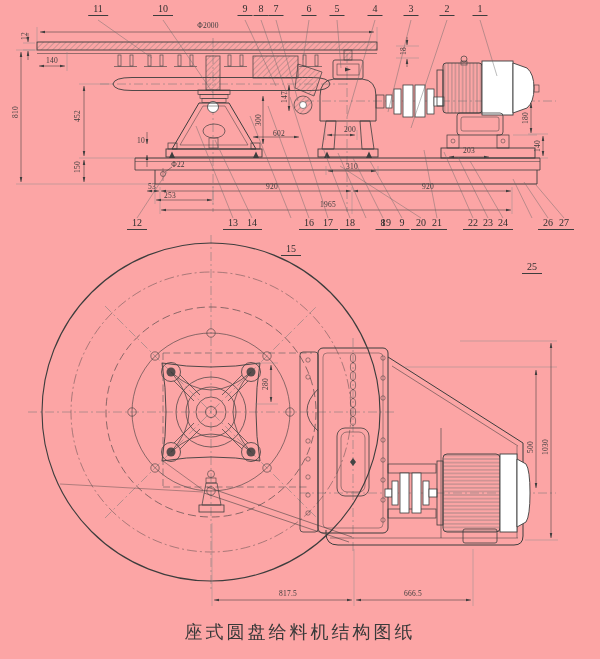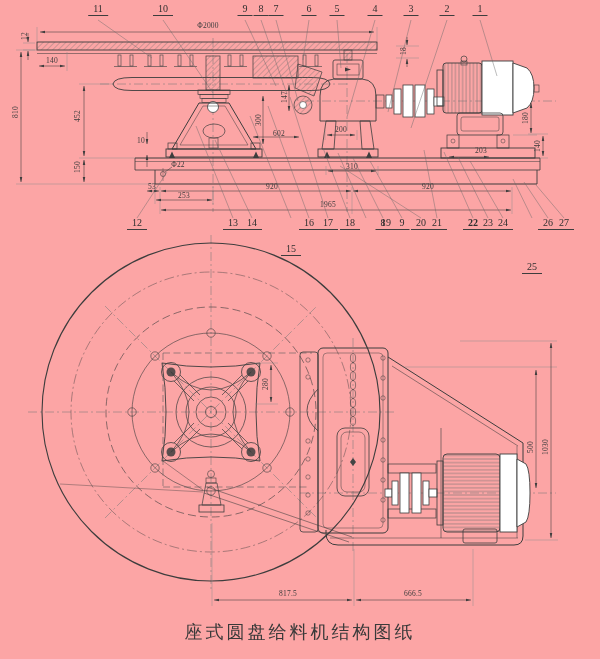--- a/index.html
+++ b/index.html
@@ -420,48 +420,48 @@
       <span class="co" style="left: 252px; top: 218px;">14</span>
       <span class="co" style="left: 291px; top: 218px; margin-top: 26px;">15</span>
       <span class="co" style="left: 309px; top: 218px;">16</span>
       <span class="co" style="left: 328px; top: 218px;">17</span>
       <span class="co" style="left: 350px; top: 218px;">18</span>
       <span class="co" style="left: 386px; top: 218px;">19</span>
       <span class="co" style="left: 383px; top: 218px;">8</span>
       <span class="co" style="left: 402px; top: 218px;">9</span>
       <span class="co" style="left: 421px; top: 218px;">20</span>
       <span class="co" style="left: 437px; top: 218px;">21</span>
-      <span class="co" style="left: 473px; top: 218px; font-weight: bold;">22</span>
+      <span class="co" style="left: 473px; top: 218px;">22</span>
       <span class="co" style="left: 488px; top: 218px;">23</span>
       <span class="co" style="left: 503px; top: 218px;">24</span>
       <span class="co" style="left: 532px; top: 218px; margin-top: 44px;">25</span>
       <span class="co" style="left: 548px; top: 218px;">26</span>
       <span class="co" style="left: 564px; top: 218px;">27</span>
     </div>
 <div id="elev-dims">
       <span class="dim" style="left: 208px; top: 25px;">Φ2000</span>
       <span class="dim rot" style="left: 24px; top: 36px;">12</span>
       <span class="dim" style="left: 52px; top: 60px;">140</span>
       <span class="dim rot" style="left: 15px; top: 112px;">810</span>
       <span class="dim rot" style="left: 77px; top: 116px;">452</span>
       <span class="dim rot" style="left: 77px; top: 167px;">150</span>
       <span class="dim" style="left: 141px; top: 140px;">10</span>
       <span class="dim" style="left: 178px; top: 164px;">Φ22</span>
       <span class="dim" style="left: 152px; top: 186px;">53</span>
-      <span class="dim" style="left: 184px; top: 195px;">253</span>
+      <span class="dim" style="left: 170px; top: 195px;">253</span>
       <span class="dim" style="left: 272px; top: 186px;">920</span>
       <span class="dim" style="left: 428px; top: 186px;">920</span>
       <span class="dim" style="left: 328px; top: 204px;">1965</span>
       <span class="dim" style="left: 267px; top: 133px; padding-left: 24px;">602</span>
       <span class="dim rot" style="left: 258px; top: 120px;">300</span>
       <span class="dim rot" style="left: 284px; top: 97px;">147</span>
-      <span class="dim" style="left: 341px; top: 129px;">200</span>
+      <span class="dim" style="left: 341px; top: 129px; padding-left: 18px;">200</span>
       <span class="dim" style="left: 352px; top: 166px;">310</span>
       <span class="dim rot" style="left: 403px; top: 51px;">18</span>
-      <span class="dim" style="left: 469px; top: 150px; margin-left: 12px;">203</span>
+      <span class="dim" style="left: 469px; top: 150px;">203</span>
       <span class="dim rot" style="left: 525px; top: 118px;">180</span>
       <span class="dim rot" style="left: 537px; top: 146px;">140</span>
     </div>
 <div id="plan-dims">
       <span class="dim rot" style="left: 265px; top: 384px;">280</span>
       <span class="dim rot" style="left: 530px; top: 447px;">500</span>
       <span class="dim rot" style="left: 545px; top: 447px;">1030</span>
       <span class="dim" style="left: 288px; top: 593px;">817.5</span>
       <span class="dim" style="left: 413px; top: 593px;">666.5</span>
     </div>

